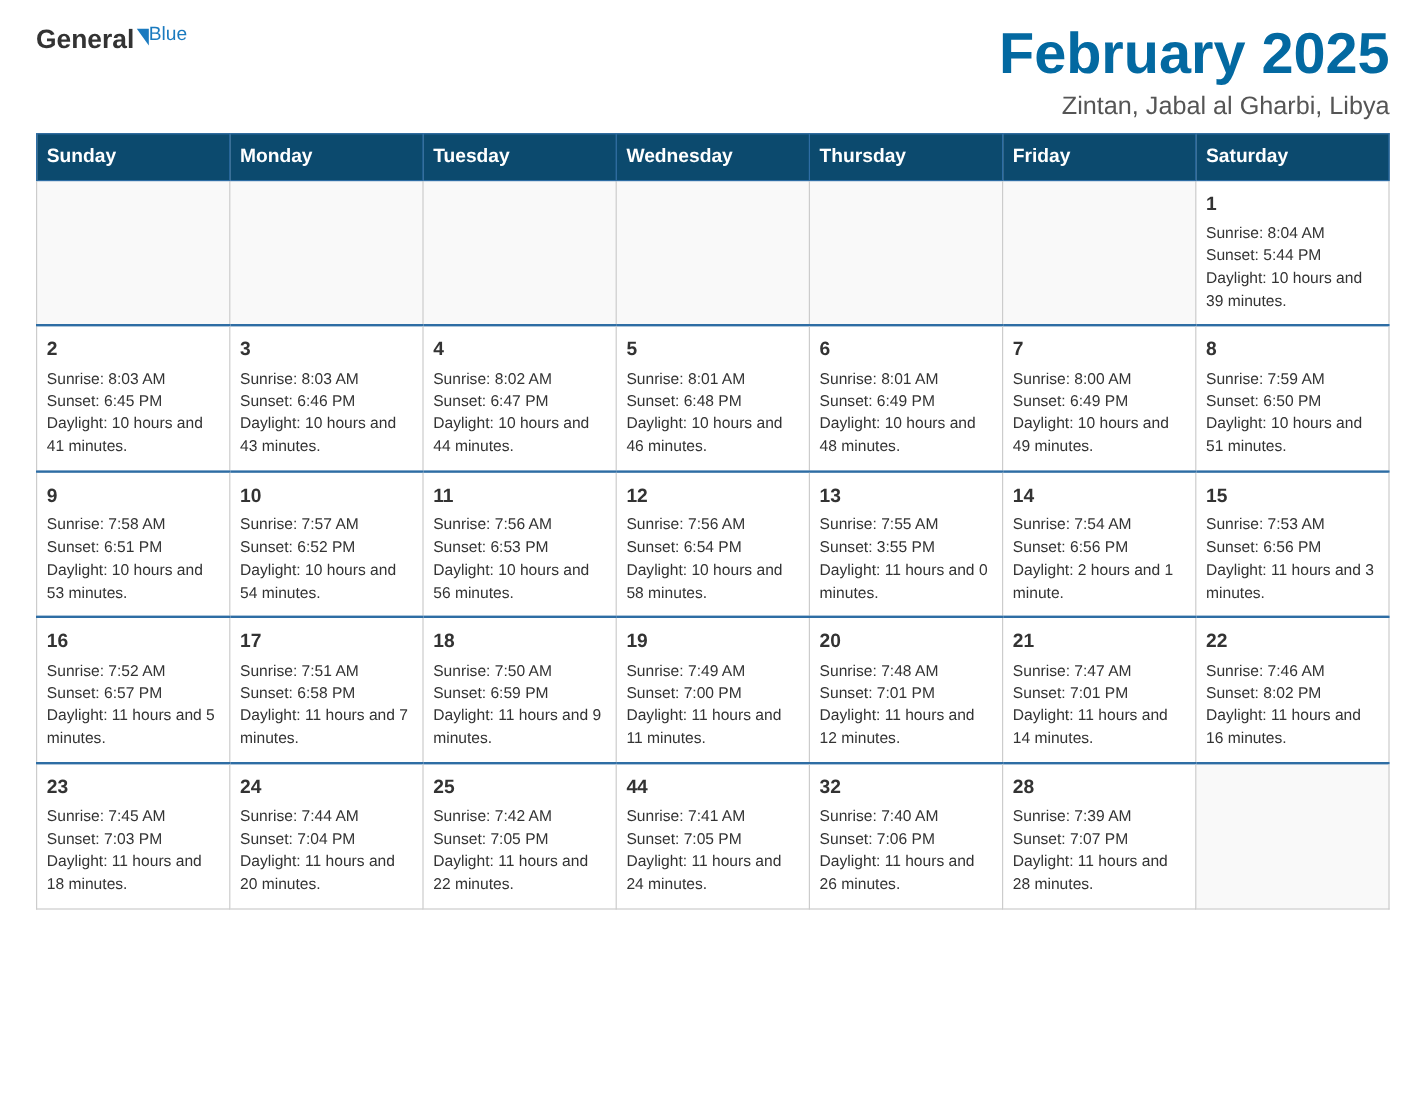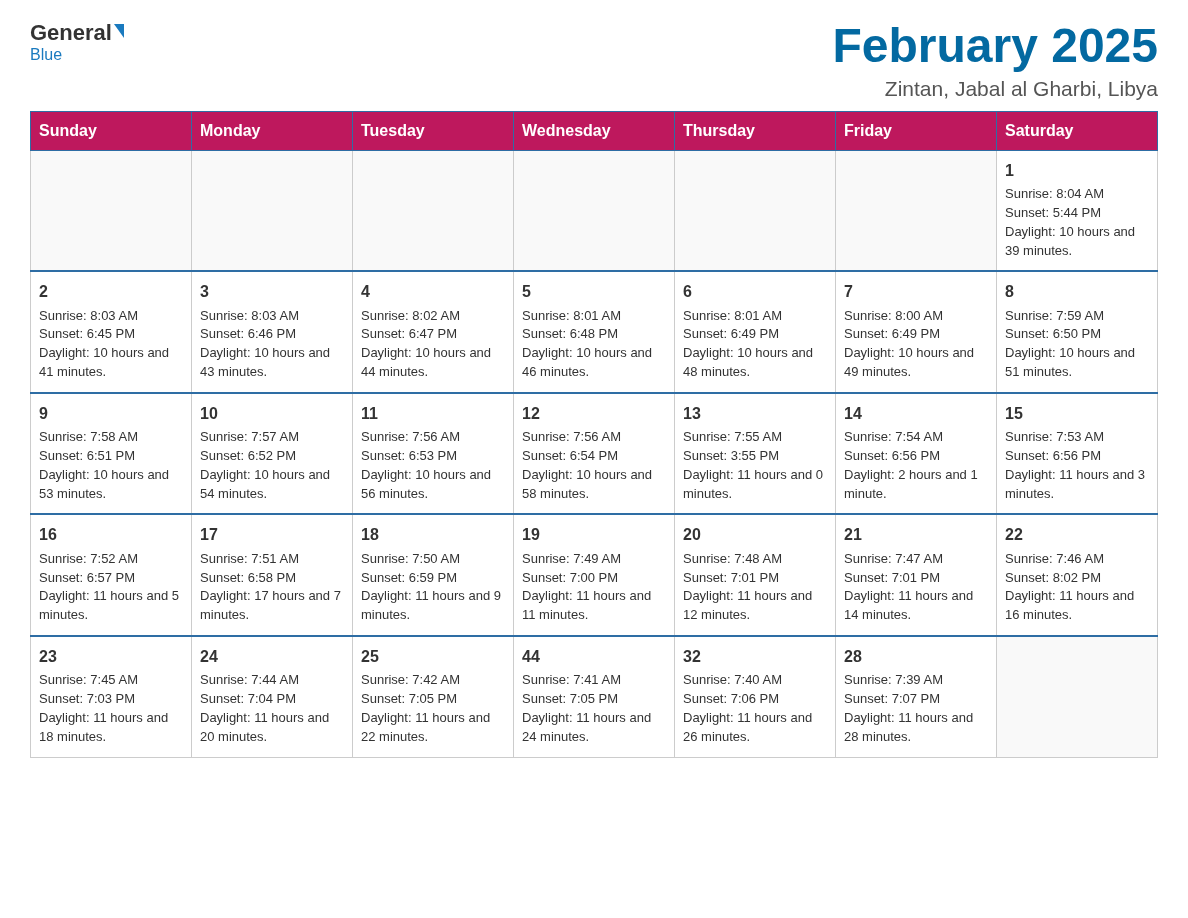--- a/index.html
+++ b/index.html
@@ -11,21 +11,21 @@
       min-height: 918px;
     }
     .header {
       display: flex;
       justify-content: space-between;
       align-items: flex-start;
       margin-bottom: 10px;
     }
     .logo {
       display: flex;
-      flex-direction: column;
+      flex-direction: row;
       align-items: flex-start;
     }
     .logo-text {
       display: flex;
       align-items: center;
       font-size: 22px;
       font-weight: bold;
       color: #333;
     }
     .logo-general { color: #333; }
@@ -52,21 +52,21 @@
       font-size: 21px;
       color: #555;
       margin-top: 4px;
     }
     .calendar {
       width: 100%;
       border-collapse: collapse;
       margin-top: 10px;
     }
     .calendar thead tr th {
-      background-color: #be185d;
+      background-color: #0c4a6e;
       color: #fff;
       font-size: 16px;
       font-weight: bold;
       padding: 10px 8px;
       text-align: left;
       border: 1px solid #2e6da4;
     }
     .calendar tbody tr td {
       vertical-align: top;
       padding: 8px 8px 10px 8px;
@@ -226,21 +226,21 @@
         <td>
           <span class="day-num">16</span>
           <div>Sunrise: 7:52 AM</div>
           <div>Sunset: 6:57 PM</div>
           <div>Daylight: 11 hours and 5 minutes.</div>
         </td>
         <td>
           <span class="day-num">17</span>
           <div>Sunrise: 7:51 AM</div>
           <div>Sunset: 6:58 PM</div>
-          <div>Daylight: 17 hours and 7 minutes.</div>
+          <div>Daylight: 11 hours and 7 minutes.</div>
         </td>
         <td>
           <span class="day-num">18</span>
           <div>Sunrise: 7:50 AM</div>
           <div>Sunset: 6:59 PM</div>
           <div>Daylight: 11 hours and 9 minutes.</div>
         </td>
         <td>
           <span class="day-num">19</span>
           <div>Sunrise: 7:49 AM</div>

